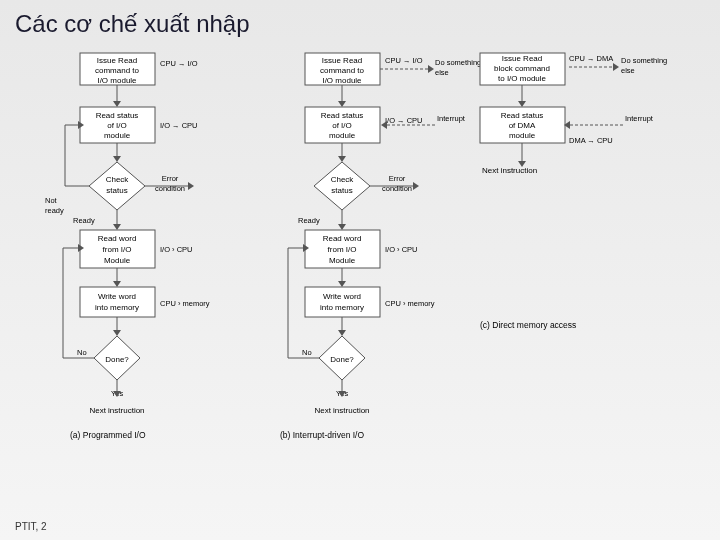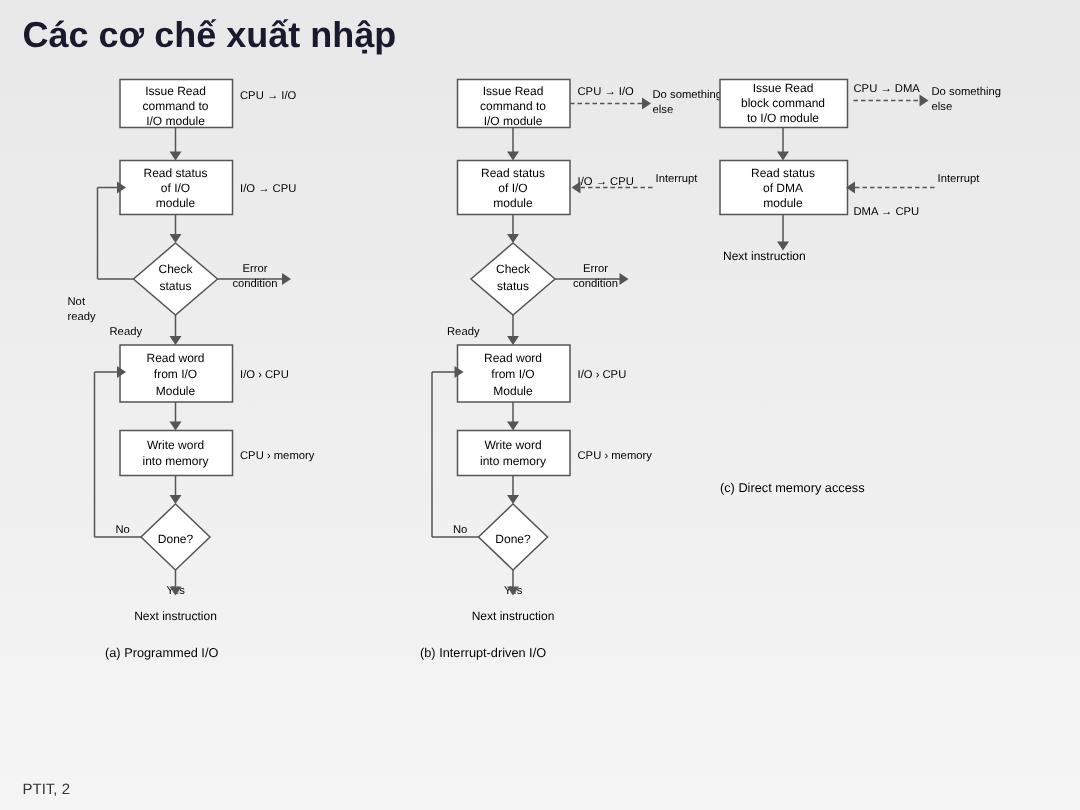--- a/index.html
+++ b/index.html
@@ -14,21 +14,21 @@
     }
     .page {
       width: 720px;
       height: 540px;
       background: linear-gradient(to bottom, #e8e8e8 0%, #f5f5f5 100%);
       padding: 10px 15px;
       position: relative;
     }
     .title {
       font-size: 24px;
-      font-weight: bold;
+      font-weight: normal;
       color: #1a1a2e;
       margin-bottom: 10px;
     }
     
     .diagrams-svg {
       display: flex;
       gap: 0px;
       margin-top: 5px;
     }
     .footer {

